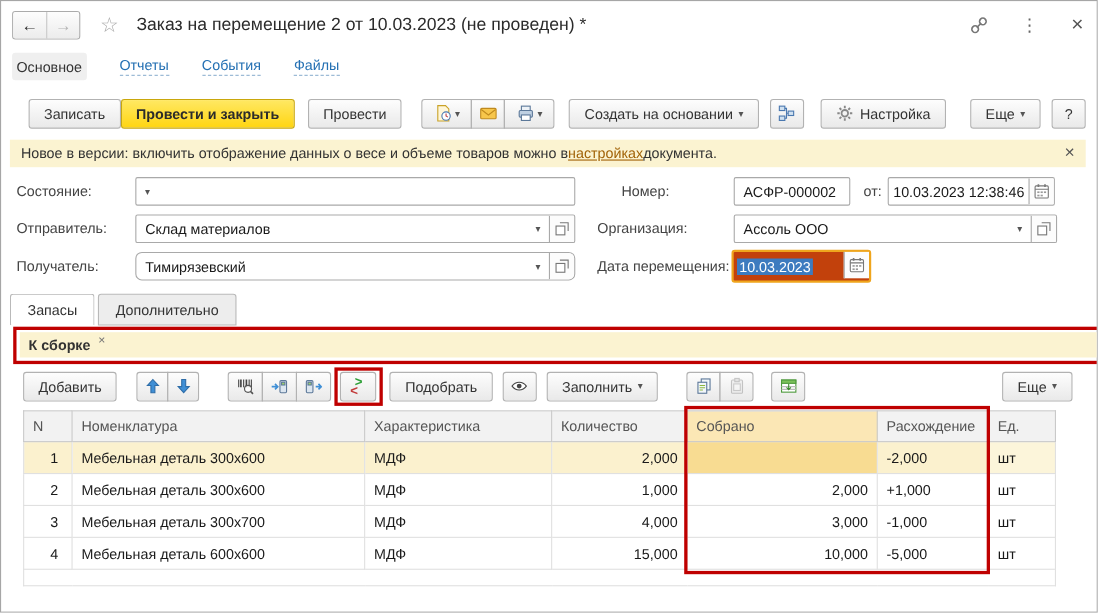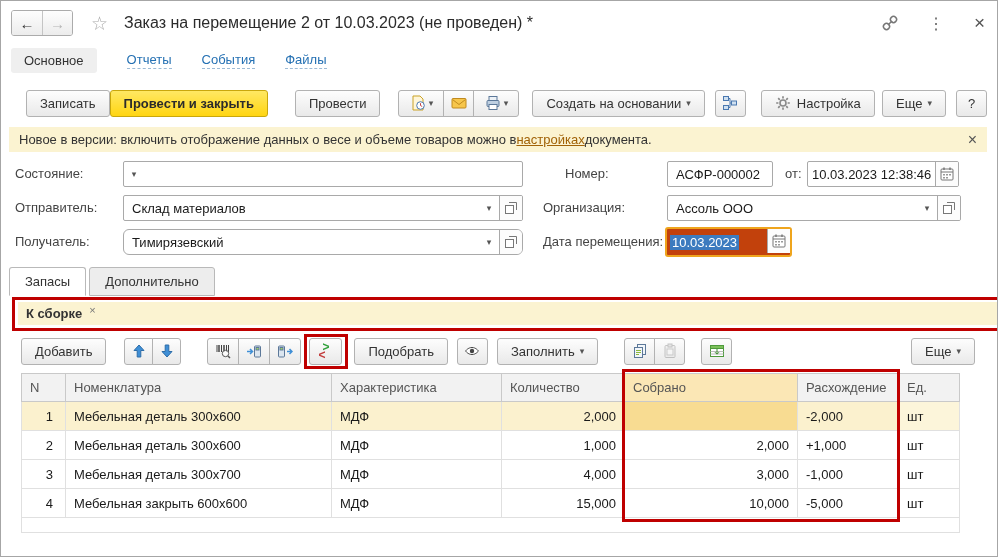--- a/index.html
+++ b/index.html
@@ -17,21 +17,21 @@
   .star { margin-left:18px; font-size:19px; color:#A9A9A9; cursor:pointer; }
   .doc-title { flex:1; margin:0 0 0 16px; font-size:16px; font-weight:400; color:#2B2B2B;
                white-space:nowrap; overflow:hidden; }
   .tb-ico { margin-left:30px; color:#666; cursor:pointer; display:flex; align-items:center; }
   .kebab { font-size:16px; letter-spacing:0; }
   .x-close { font-size:19px; color:#555; }
 
   
   .navrow { position:absolute; top:46px; left:10px; height:26px; display:flex;
             align-items:center; gap:30px; }
-  .nav-active { background:#EFEFEF; border-radius:3px; padding:5px 13px; color:#333; }
+  .nav-active { background:#EFEFEF; border-radius:3px; padding:5px 4px; color:#333; }
   .nav-link { color:#2470B3; border-bottom:1px dashed #9DBBD6; padding-bottom:1px; cursor:pointer; }
 
   
   .toolbar { position:absolute; top:88px; left:8px; right:10px; height:28px;
              display:flex; align-items:center; }
   .btn { display:inline-flex; align-items:center; justify-content:center; height:27px;
          padding:0 13px; background:linear-gradient(#FDFDFD,#E9E9E9); border:1px solid #B2B2B2;
          border-radius:3px; color:#333; cursor:pointer; white-space:nowrap; }
   .btn-primary { background:linear-gradient(#FFE863,#FFD512); border-color:#C9A70C;
                  font-weight:bold; color:#2B2B2B; }
@@ -132,21 +132,21 @@
   <div class="navrow">
     <span class="nav-active">Основное</span>
     <span class="nav-link">Отчеты</span>
     <span class="nav-link">События</span>
     <span class="nav-link">Файлы</span>
   </div>
 
   <div class="toolbar">
     <div class="btn" style="margin-left:17px;">Записать</div>
     <div class="btn btn-primary">Провести и закрыть</div>
-    <div class="btn" style="margin-left:27px;">Провести</div>
+    <div class="btn" style="margin-left:12px;">Провести</div>
     <div class="btngroup" style="margin-left:18px;">
       <div class="btn icon-btn" style="width:46px;">
         <span>
             <svg class="i16" viewBox="0 0 16 16">
               <path d="M3 1h7l3 3v11H3z" fill="#FFF6D8" stroke="#C9A227"></path>
               <circle cx="10.5" cy="10.5" r="3.8" fill="#fff" stroke="#4A78B0"></circle>
               <path d="M10.5 8.2v2.3l1.7 1" stroke="#C04040" fill="none"></path>
             </svg>
           </span>
         <span class="caret">▾</span>
@@ -468,21 +468,21 @@
         <td class="ncol">3</td>
         <td>Мебельная деталь 300x700</td>
         <td>МДФ</td>
         <td class="num">4,000</td>
         <td class="num collected">3,000</td>
         <td>-1,000</td>
         <td class="unit">шт</td>
       </tr>
       <tr>
         <td class="ncol">4</td>
-        <td>Мебельная закрыть 600x600</td>
+        <td>Мебельная деталь 600x600</td>
         <td>МДФ</td>
         <td class="num">15,000</td>
         <td class="num collected">10,000</td>
         <td>-5,000</td>
         <td class="unit">шт</td>
       </tr>
       <tr class="emptyrow">
         <td colspan="7"></td>
       </tr>
     </tbody>

